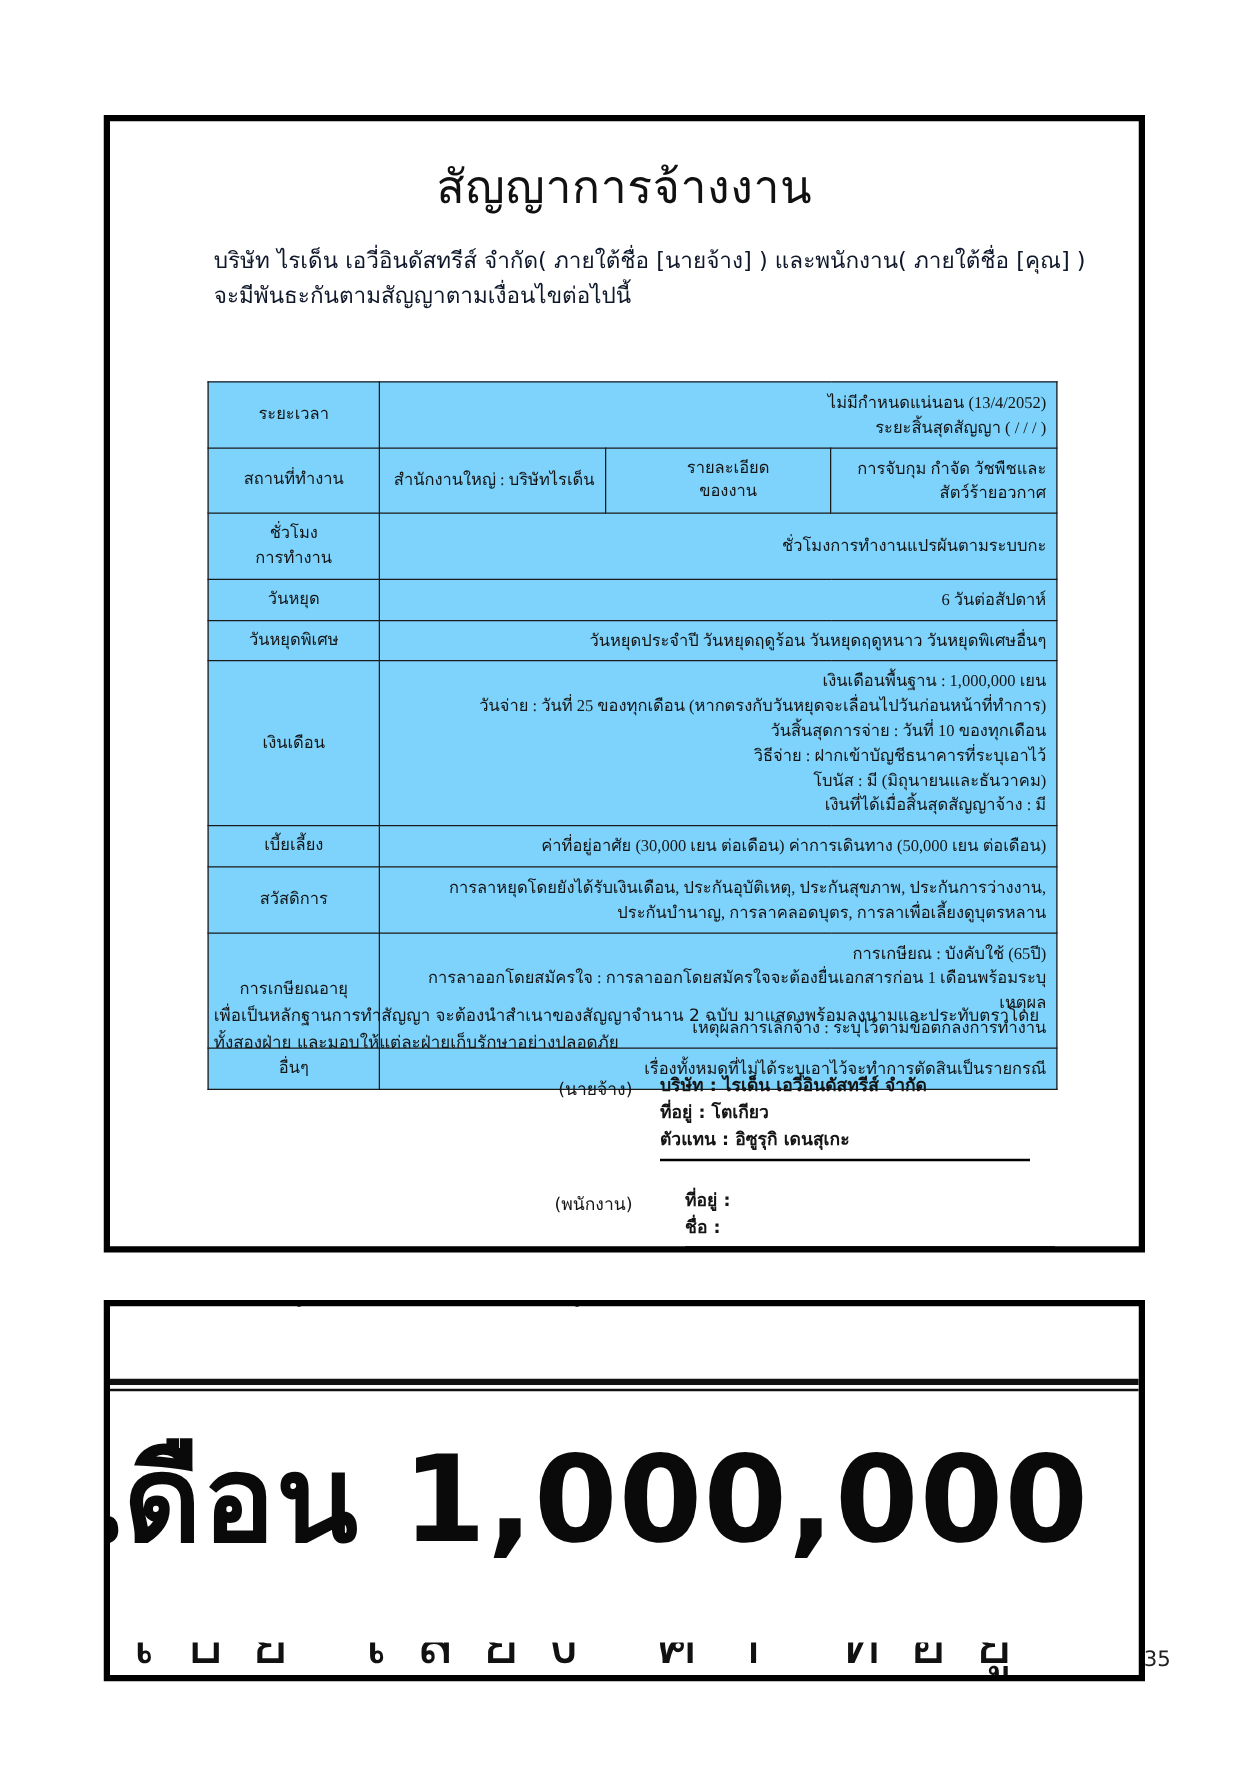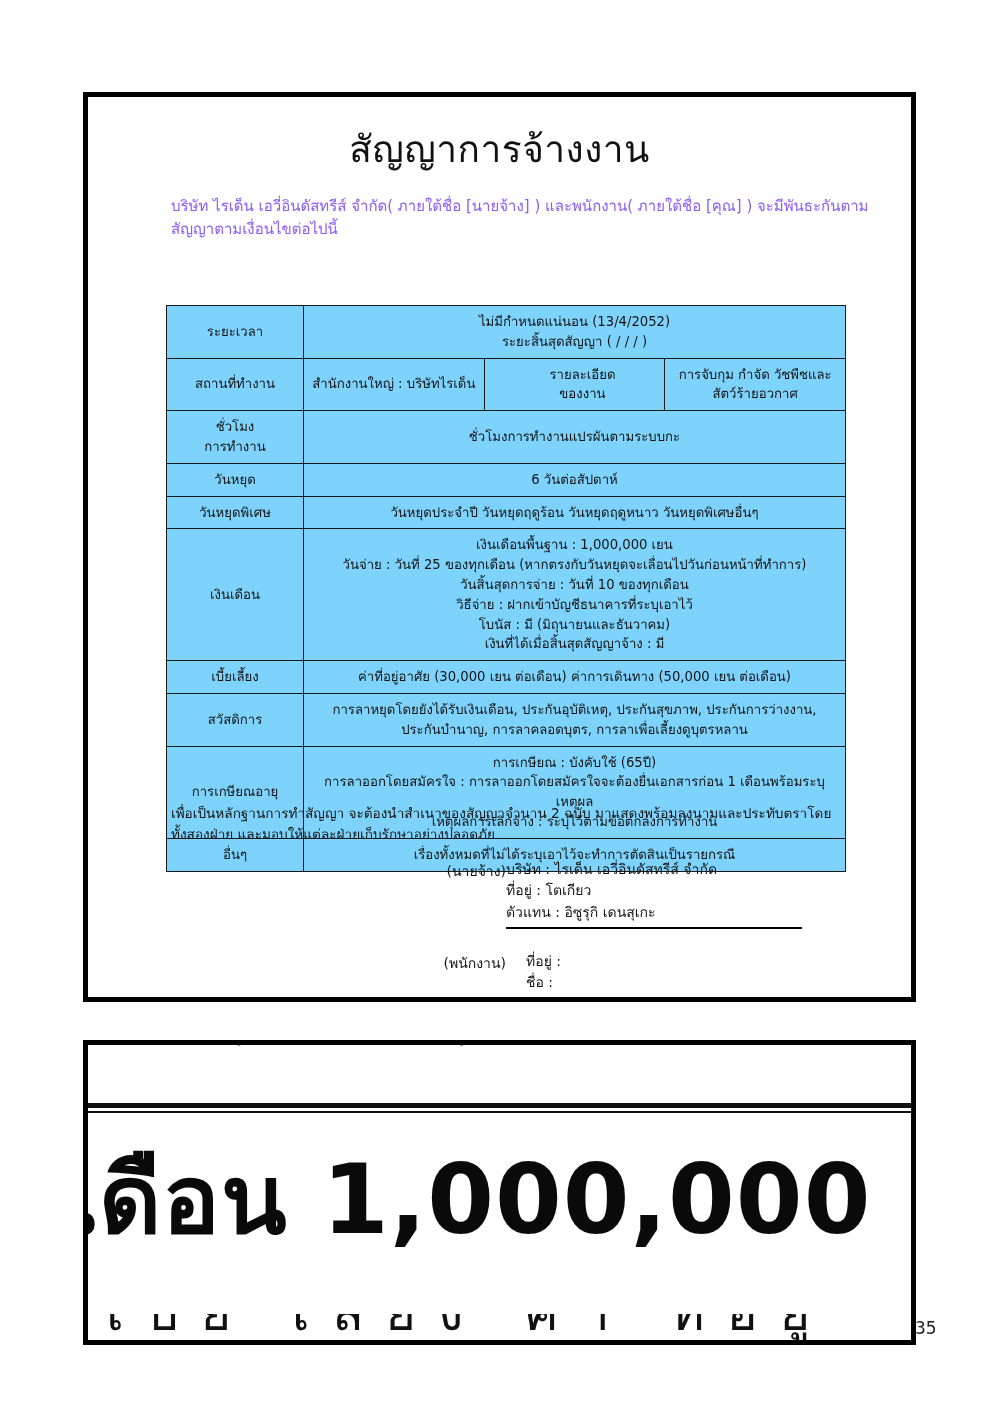--- a/index.html
+++ b/index.html
@@ -23,23 +23,23 @@
   .doc-title{
     position:absolute;left:0;right:0;top:22px;
     text-align:center;
     font-size:37px;
     font-weight:400;
     letter-spacing:.5px;
     color:#111;
   }
   .intro{
     position:absolute;left:83px;top:98px;right:40px;
-    font-size:15px;
+    font-size:18px;
     line-height:1.55;
-    color:#8b5cf6;
+    color:#0f172a;
   }
 
   
   .contract-table{
     position:absolute;
     left:78px;top:160px;
     width:680px;
     border-collapse:collapse;
     table-layout:fixed;
     background:#7dd3fc;
@@ -52,21 +52,21 @@
     padding:6px 8px;
     vertical-align:middle;
     line-height:1.5;
   }
   td.lbl{
     width:128px;
     text-align:center;
     padding:6px 4px;
     white-space:pre-line;
   }
-  td.val{ text-align:center; }
+  td.val{ text-align:right;font-family:Liberation Serif, serif; }
   td.sublbl{
     width:92px;
     text-align:center;
     white-space:pre-line;
     padding-left:24px;
   }
   td.val-mid{ width:178px; }
   .multi{white-space:pre-line;line-height:1.62;}
 
   
@@ -80,26 +80,28 @@
     position:absolute;left:330px;top:762px;width:430px;
   }
   .sig-row{position:relative;display:flex;align-items:flex-start;}
   .sig-party{
     width:88px;text-align:right;
     font-size:14px;color:#141414;
     padding-top:1px;
     flex:0 0 88px;
   }
   .sig-lines{
+    margin-left:22px;
     font-size:14px;line-height:1.52;color:#141414;
     white-space:pre-line;
     border-bottom:2px solid #000;
     padding-bottom:4px;
     width:296px;
     box-sizing:border-box;
+    font-weight:bold;
   }
   .sig-row.employee{margin-top:22px;gap:20px;}
   .sig-row.employee .sig-lines{min-height:46px;}
 
   
   .panel2{
     position:absolute;
     left:83px;top:1040px;width:833px;height:305px;
     background:#fff;
     border:5px solid #000;

